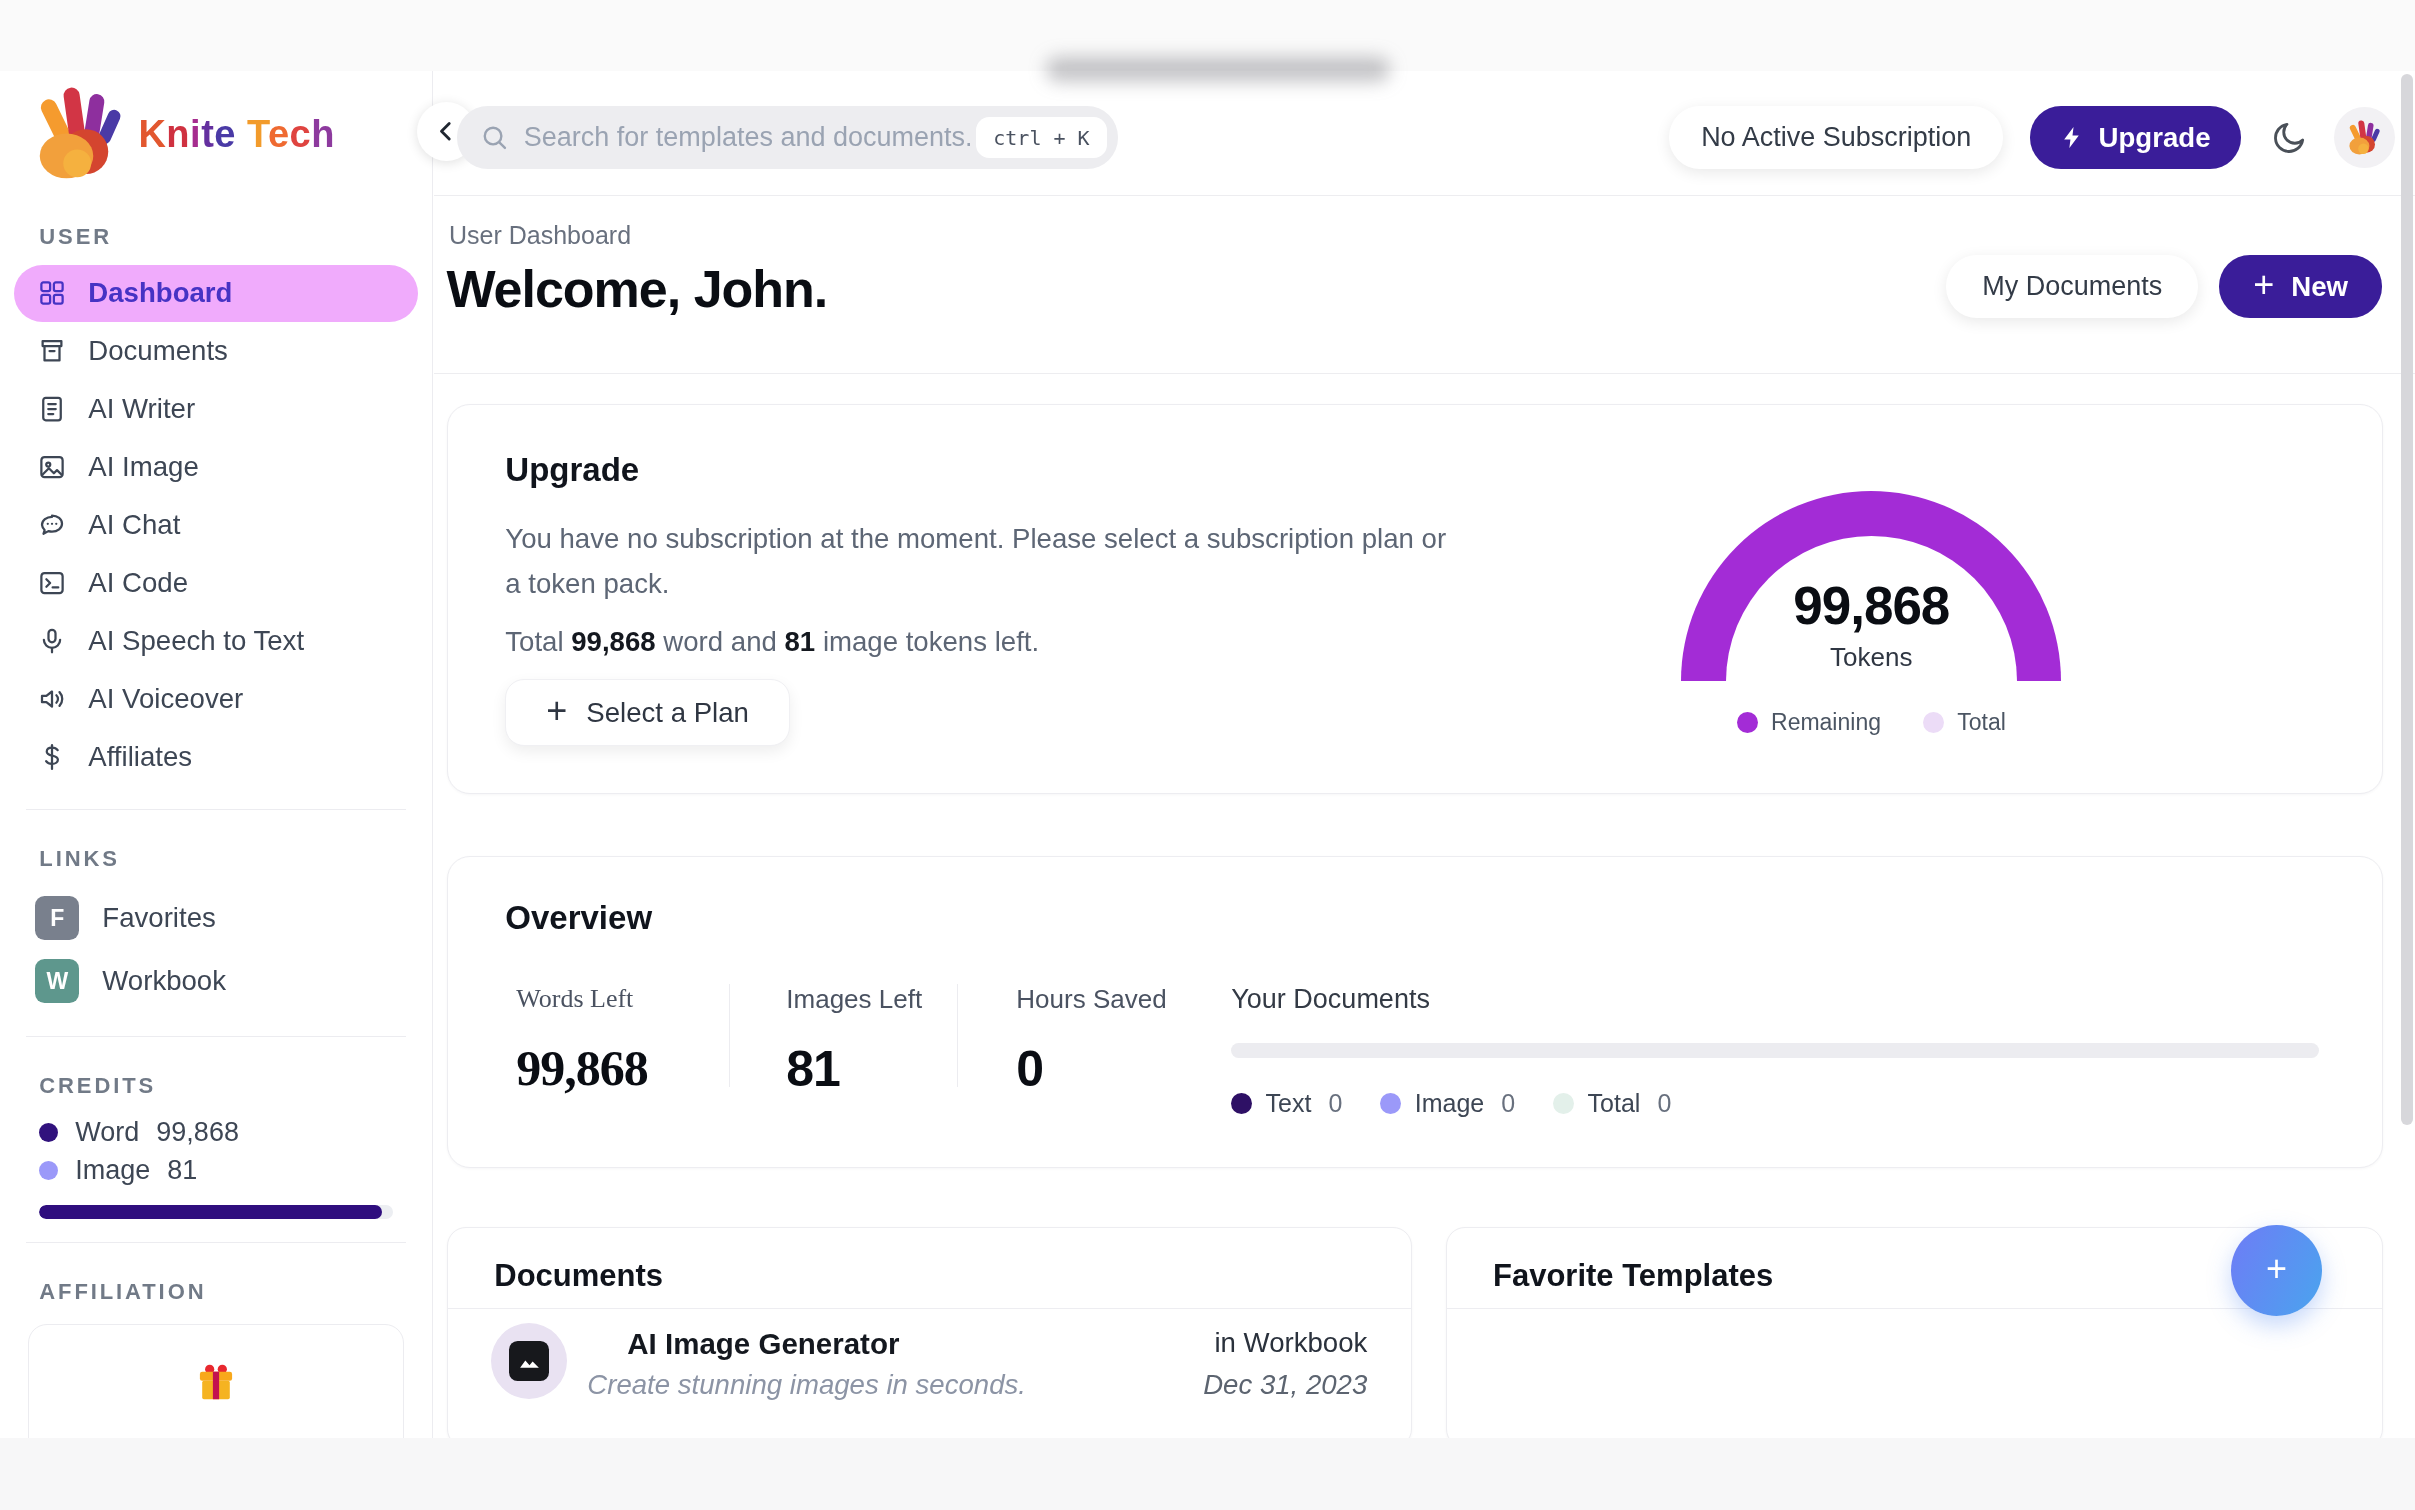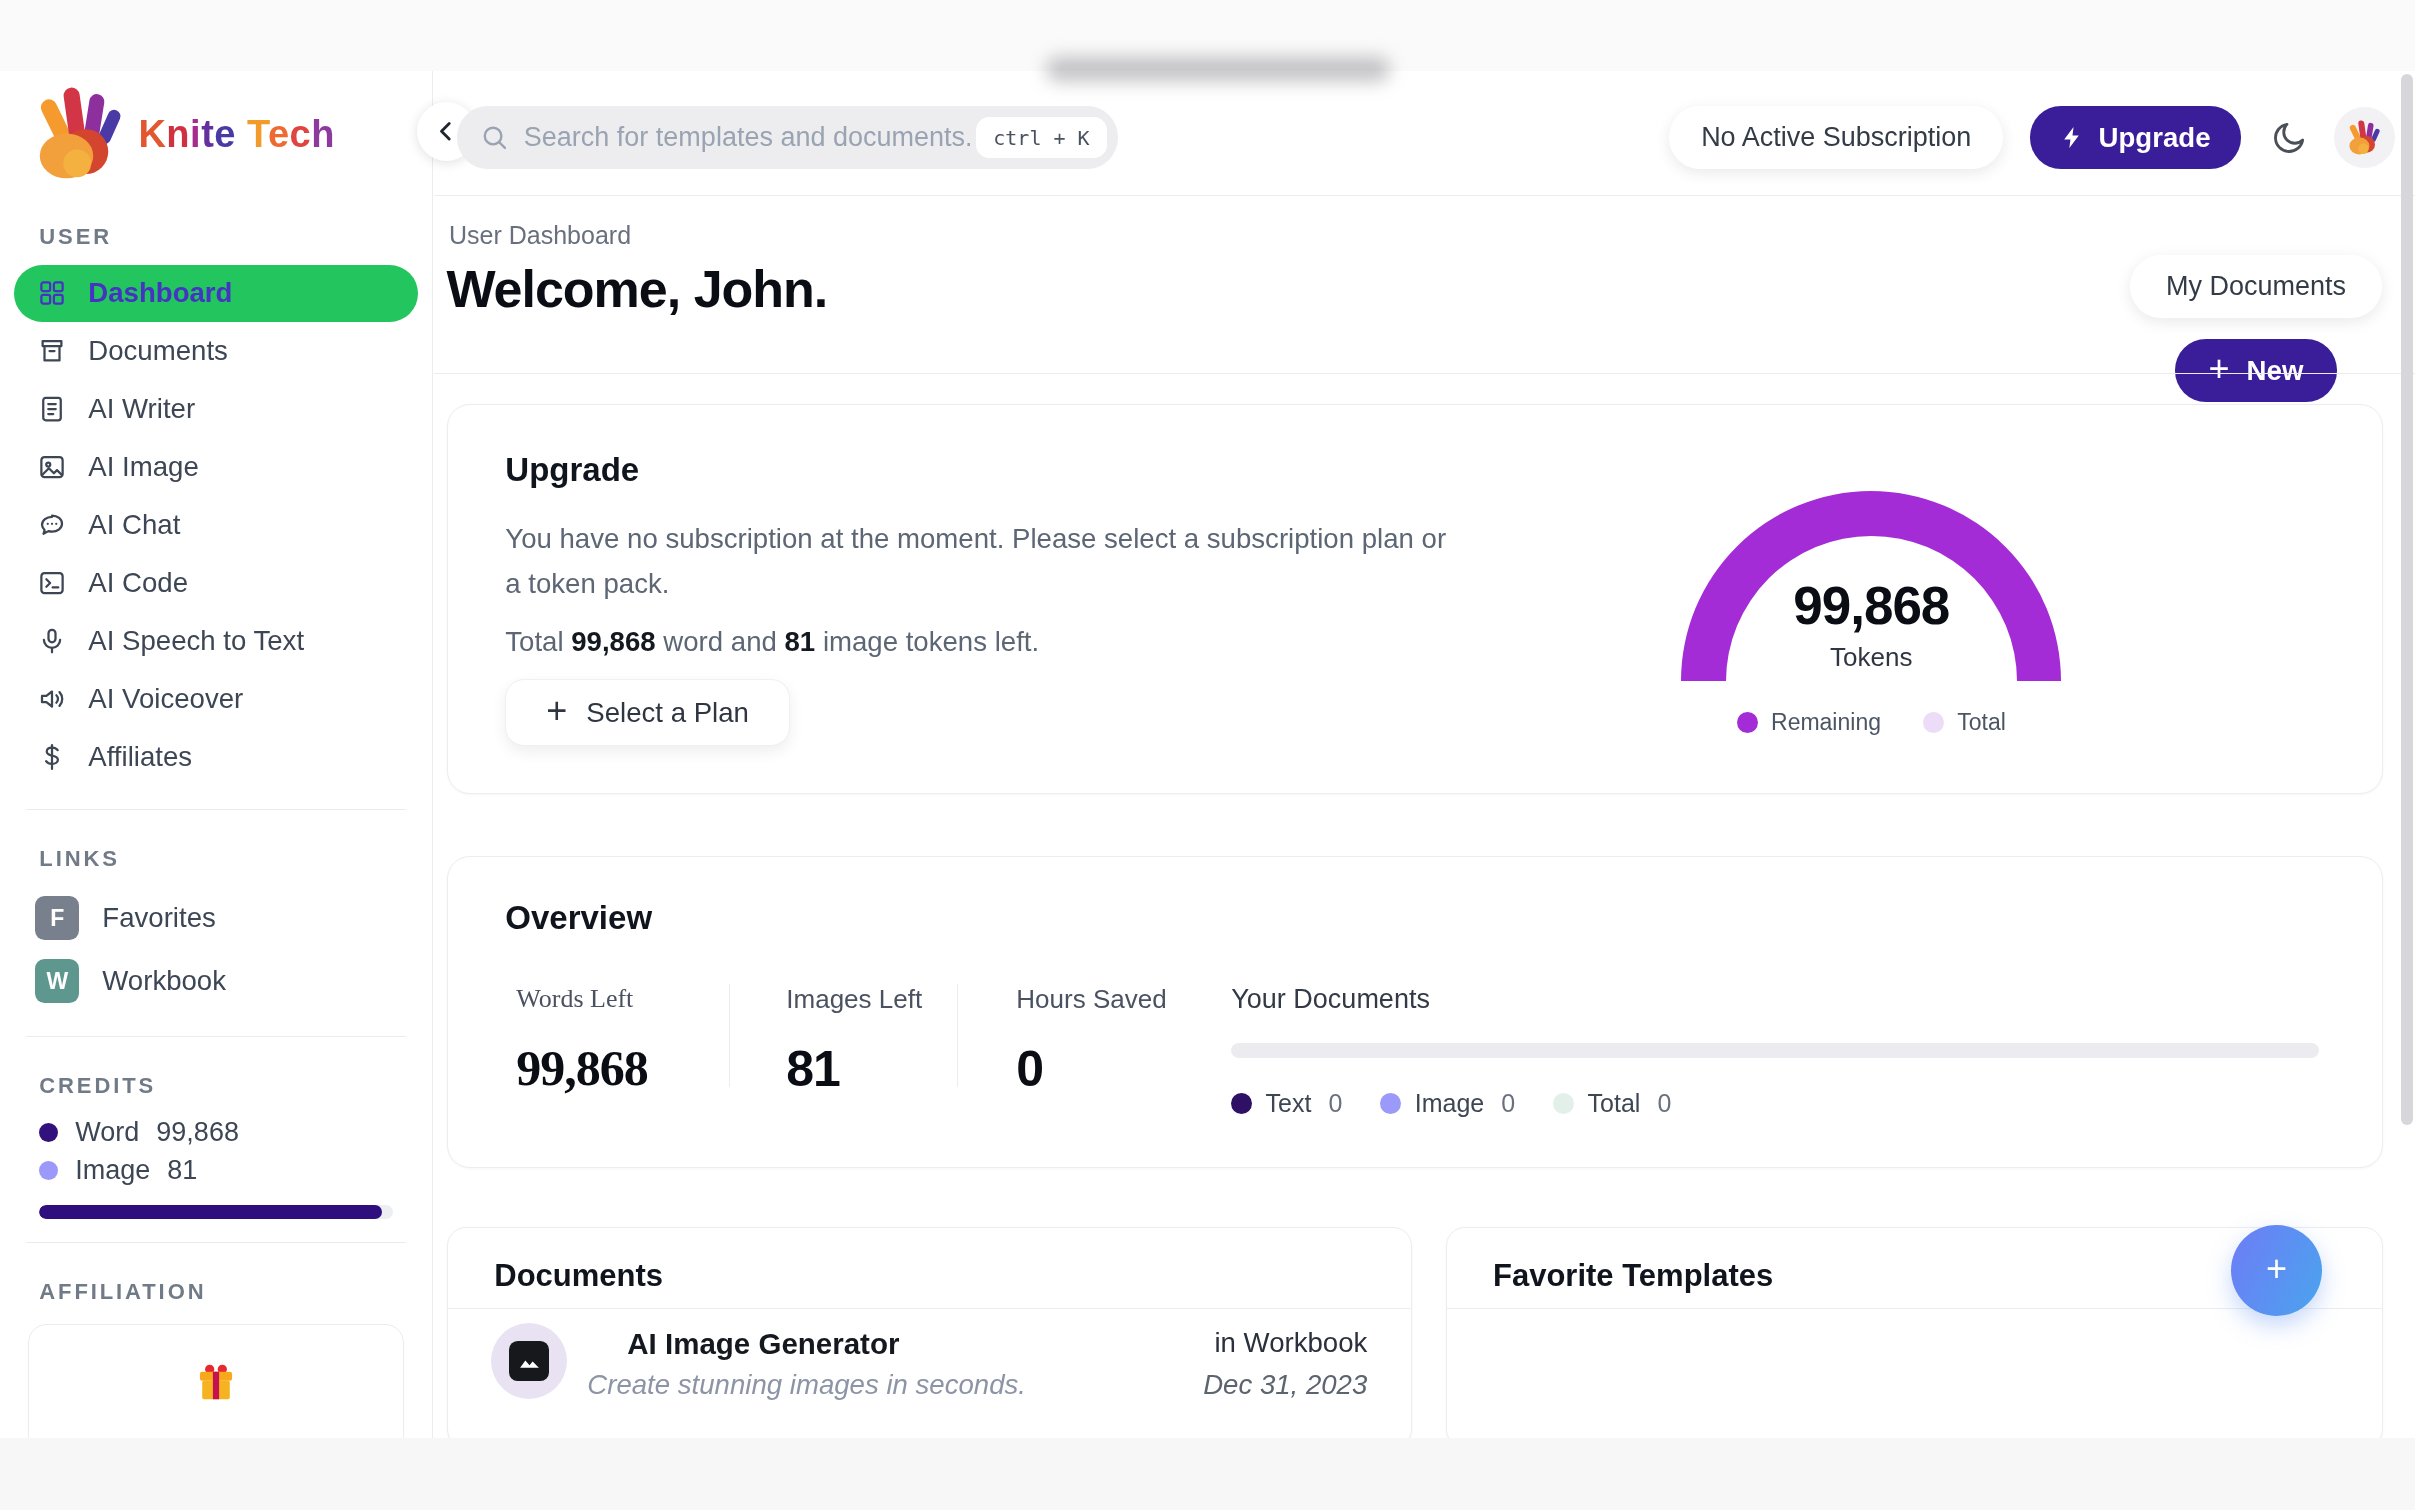--- a/index.html
+++ b/index.html
@@ -14,21 +14,21 @@
   .top-smudge{position:absolute;left:1046px;top:57px;width:344px;height:25px;background:rgba(110,110,118,.4);border-radius:12.4px;filter:blur(8.6px);}
   .bottom-strip{position:absolute;left:0;top:1438px;width:100%;height:72px;background:#f7f7f8;z-index:50;}
 
   
   .sidebar{position:absolute;left:0;top:71px;width:433px;height:1439px;background:#fff;border-right:1px solid #ececf0;z-index:5;box-sizing:border-box;padding:0 14.3px;}
   .logo-row{display:flex;align-items:center;margin:9.5px 0 19px 13.3px;}
   .logo-text{font-size:38px;font-weight:700;letter-spacing:0.5px;margin-left:3.8px;white-space:pre;}
   .section-label{font-size:22px;letter-spacing:2.9px;color:#717a87;font-weight:600;margin:36px 0 15px 25px;}
   .nav-item{display:flex;align-items:center;gap:21px;height:57px;padding:0 23px;border-radius:38px;color:#3d4654;font-size:27.6px;margin:1px 0;cursor:pointer;}
   .nav-item svg{flex:0 0 auto;}
-  .nav-item.active{background:#22c55e;color:#4633c4;font-weight:700;}
+  .nav-item.active{background:#f0abfc;color:#4633c4;font-weight:700;}
   .side-divider{height:1px;background:#ececf0;margin:23px 11.4px 1.9px;}
   .link-item{display:flex;align-items:center;gap:23px;height:63px;padding:0 21px;font-size:27.6px;color:#3d4654;cursor:pointer;}
   .badge{width:44px;height:44px;border-radius:9.5px;color:#fff;font-size:23px;font-weight:700;display:flex;align-items:center;justify-content:center;}
   .credit-row{display:flex;align-items:center;gap:17px;height:38px;margin-left:25px;font-size:27px;color:#3d4654;}
   .credit-dot{width:19px;height:19px;border-radius:50%;}
   .credit-bar{margin:15px 25px 0;height:14.3px;border-radius:7.6px;background:#eceef2;overflow:hidden;}
   .credit-fill{height:100%;width:96.5%;border-radius:7.6px;}
   .affil-card{margin:19px 13.3px 0;height:133px;border:1px solid #ececf0;border-radius:19px;display:flex;align-items:flex-start;justify-content:center;padding-top:34px;background:#fff;}
 
   
@@ -41,21 +41,21 @@
   .hdr-right{position:absolute;right:21px;top:35px;height:63px;display:flex;align-items:center;}
   .pill-status{background:#fff;border-radius:31px;height:63px;padding:0 32px;font-size:27px;color:#333b47;box-shadow:0 3.8px 15px rgba(0,0,0,.09);display:flex;align-items:center;white-space:nowrap;cursor:pointer;}
   .btn-upgrade{height:63px;border-radius:31px;padding:0 30px;font-size:27.6px;font-weight:700;color:#fff;display:flex;gap:13.3px;align-items:center;margin-left:27px;cursor:pointer;border:0;}
   .moon-wrap{margin-left:28.5px;cursor:pointer;display:flex;align-items:center;}
   .avatar{width:61px;height:61px;border-radius:50%;background:#f2f1f4;margin-left:25px;display:flex;align-items:center;justify-content:center;overflow:hidden;cursor:pointer;}
 
   
   .main{position:absolute;left:434px;top:196px;right:0;bottom:0;background:#fff;}
   .breadcrumb{position:absolute;left:15px;top:25px;font-size:25px;color:#68707e;}
   .page-title{position:absolute;left:12.4px;top:63px;font-size:52px;font-weight:800;color:#0a0d13;letter-spacing:-1px;}
-  .page-actions{position:absolute;right:34px;top:59px;display:flex;gap:21px;align-items:center;flex-direction:column;}
+  .page-actions{position:absolute;right:34px;top:59px;display:flex;gap:21px;align-items:center;}
   .btn-mydocs{height:63px;border-radius:31px;padding:0 36px;background:#fff;box-shadow:0 3.8px 15px rgba(0,0,0,.09);font-size:27px;color:#333b47;display:flex;align-items:center;cursor:pointer;border:0;font-family:inherit;}
   .btn-new{height:63px;border-radius:31px;padding:0 34px;font-size:27.6px;font-weight:700;color:#fff;display:flex;gap:17px;align-items:center;cursor:pointer;border:0;font-family:inherit;}
   .plus-glyph{font-size:36px;font-weight:400;line-height:1;transform:translateY(-1.9px);}
   .hr-main{position:absolute;left:0;right:0;top:177px;height:1px;background:#ededf0;}
 
   .card{position:absolute;background:#fff;border:1px solid #ededf1;border-radius:23px;box-shadow:0 1px 2.9px rgba(16,24,40,.04);box-sizing:border-box;}
   .card-title{font-size:33px;font-weight:700;color:#10141c;}
 
   
   .upgrade-card{left:13.3px;top:208px;width:1936px;height:390px;}

